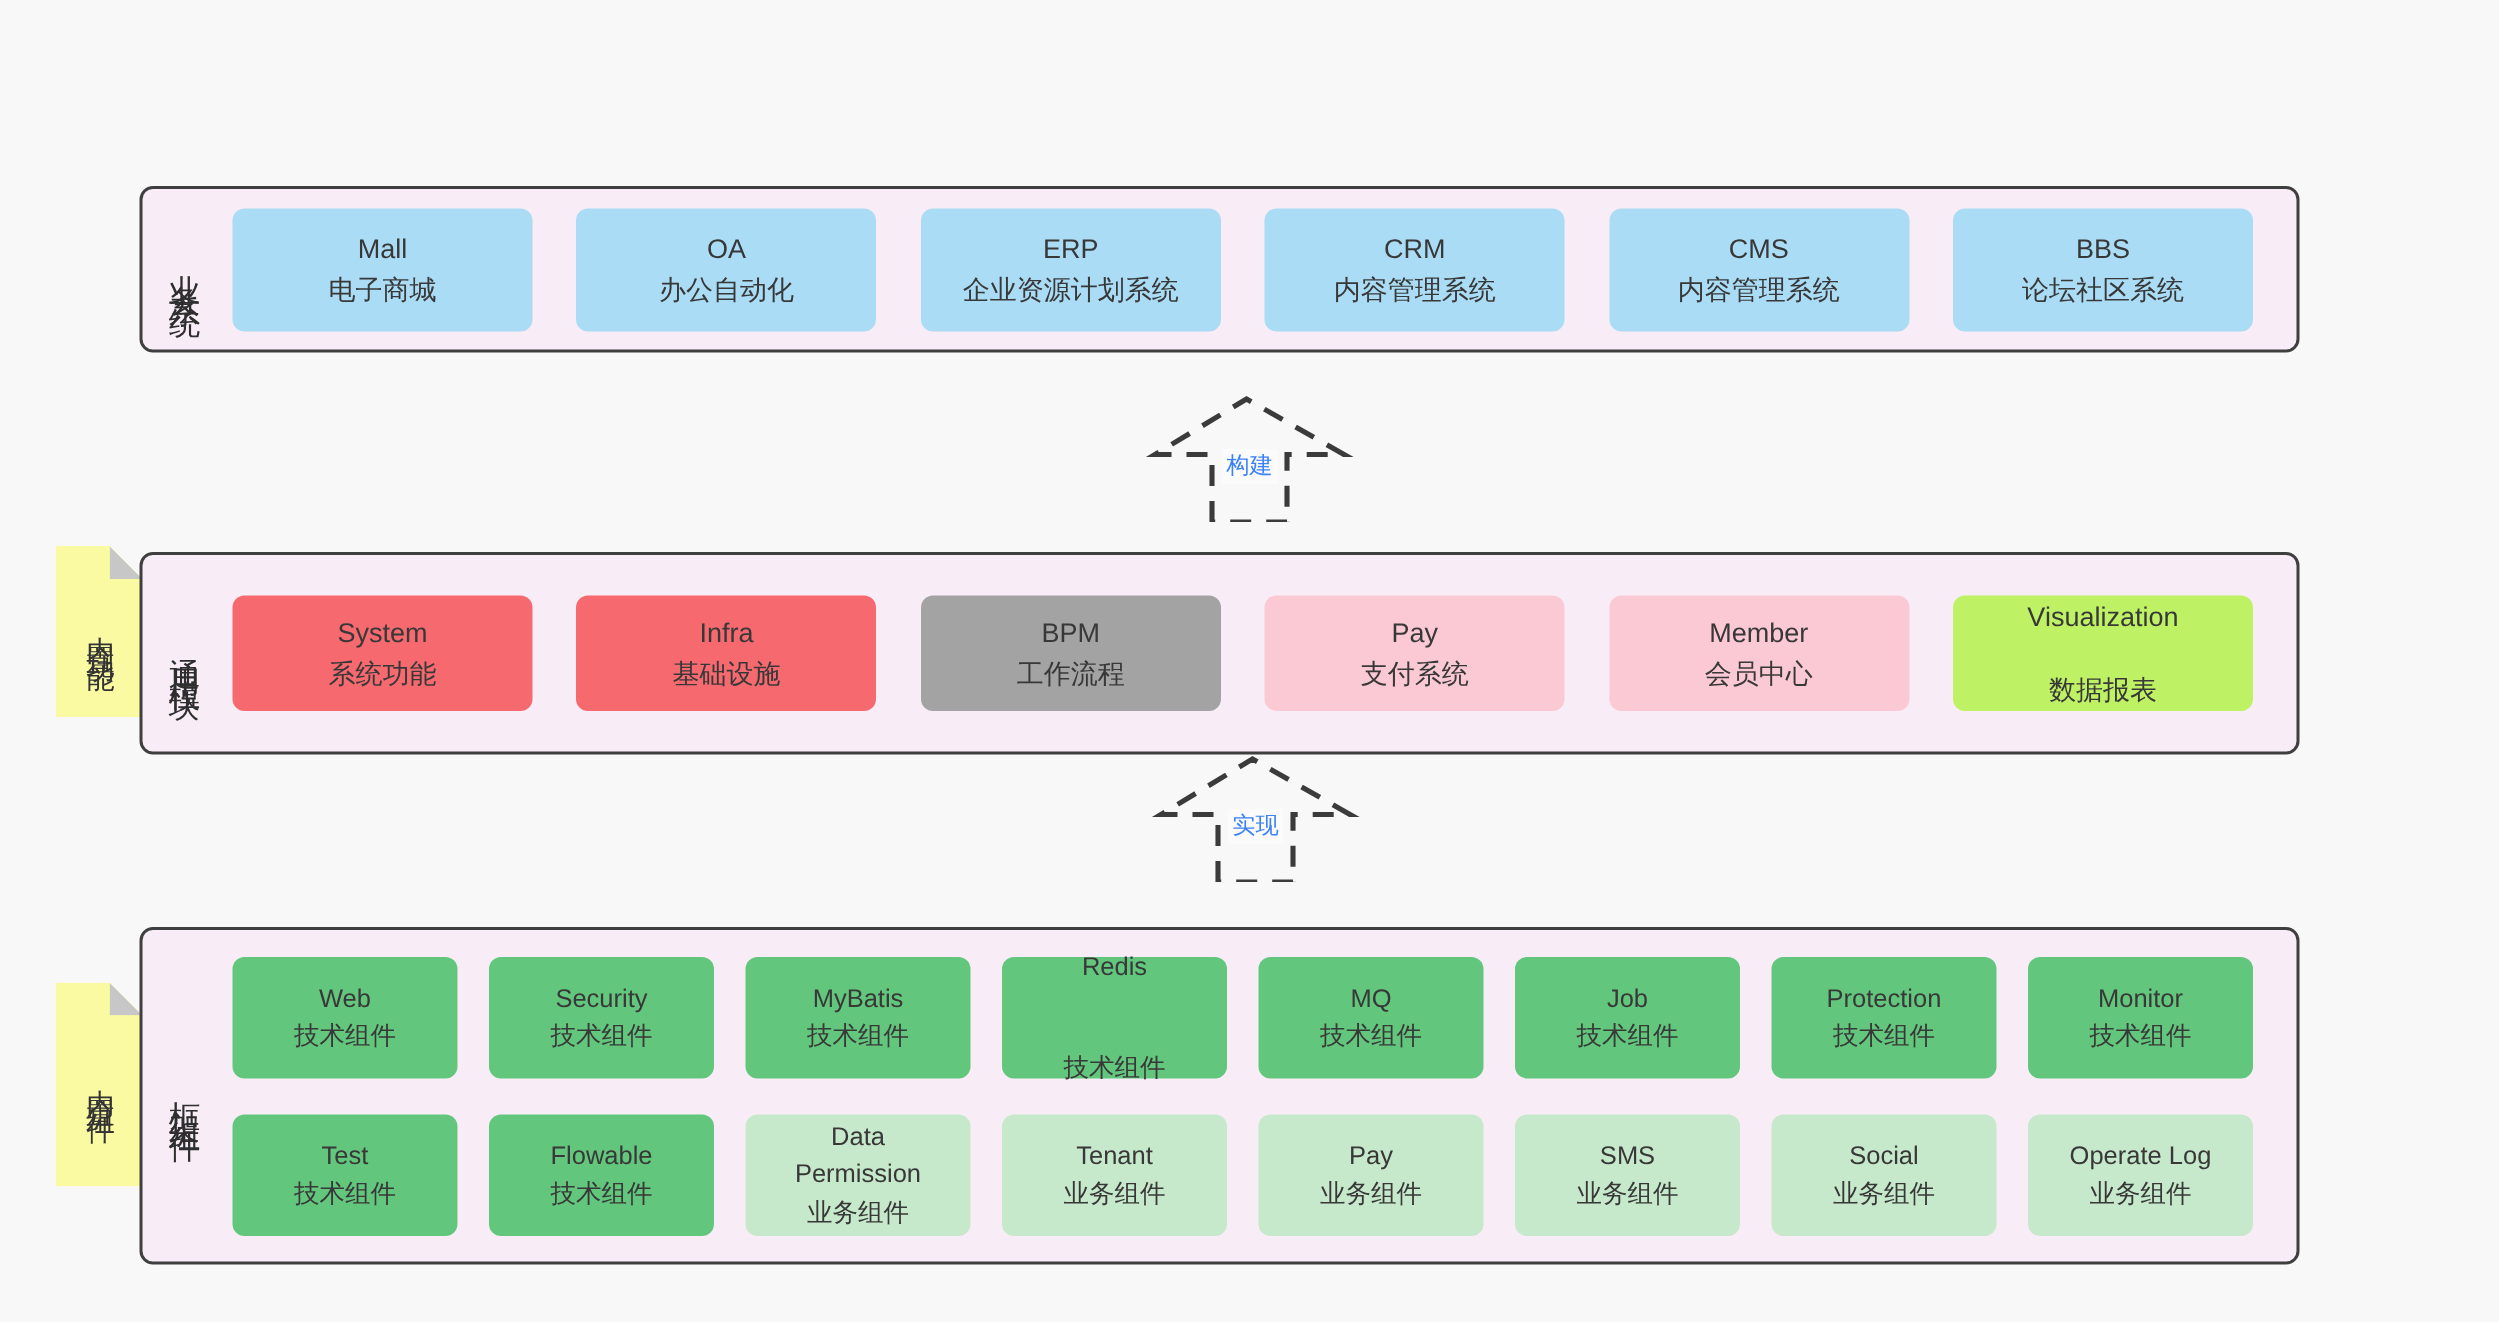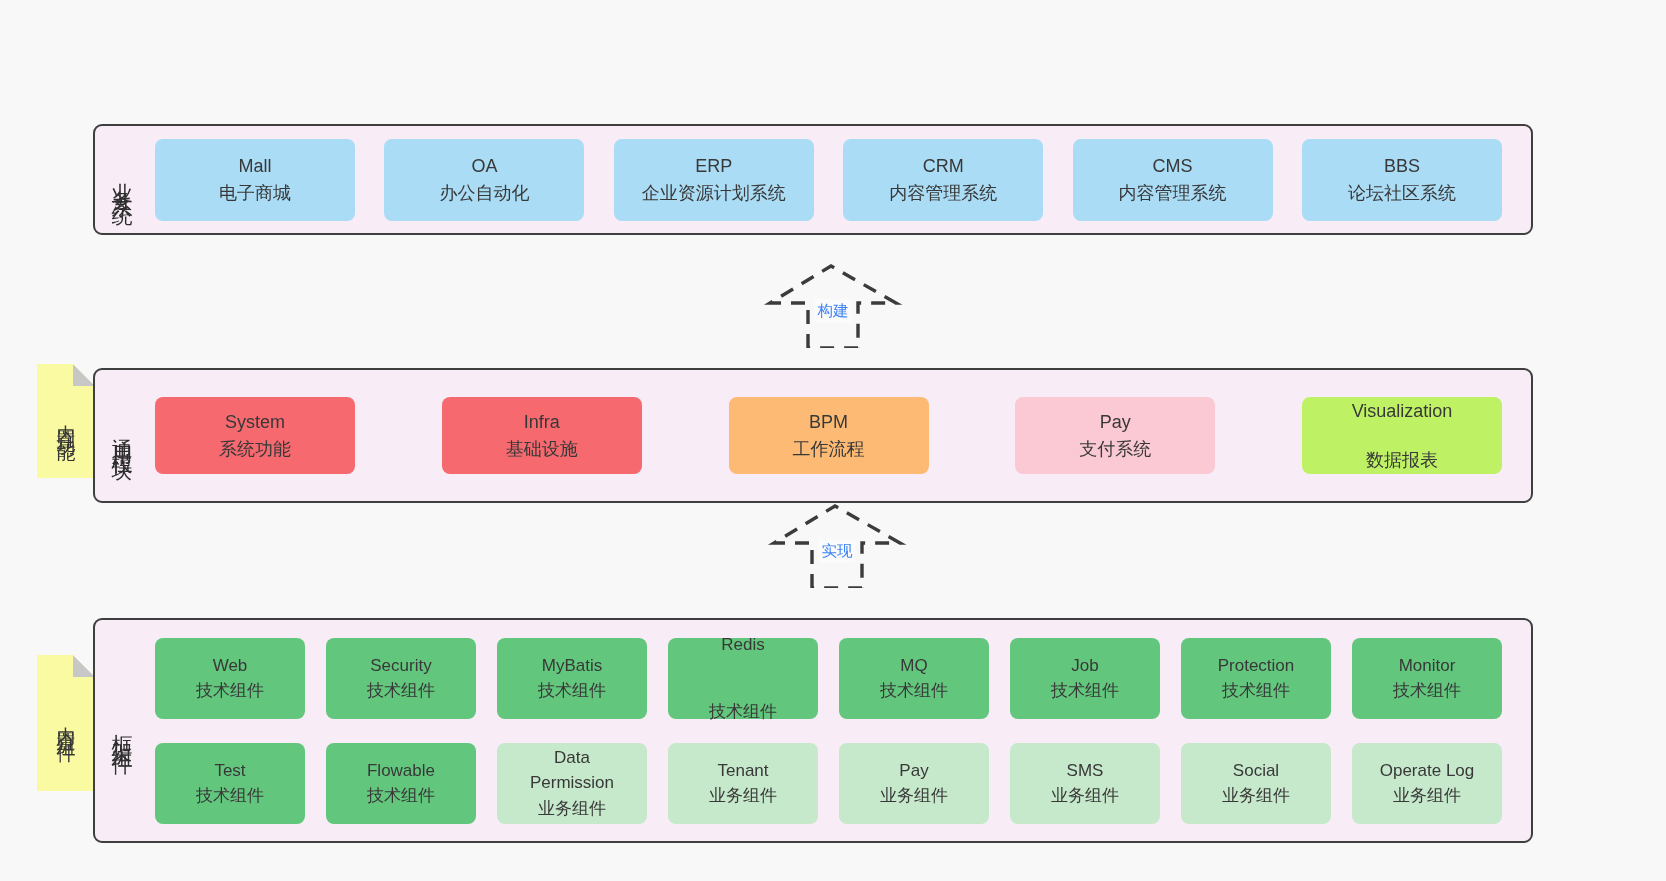--- a/index.html
+++ b/index.html
@@ -173,27 +173,31 @@
     <div class="rows">
         <div class="row">
           <div class="box" style="background: rgb(245, 105, 111);">
             <span>System</span>
             <span>系统功能</span>
           </div>
           <div class="box" style="background: rgb(245, 105, 111);">
             <span>Infra</span>
             <span>基础设施</span>
           </div>
-          <div class="box" style="background: #fdba74;">
+          <div class="box" style="background: #a3a3a3;">
             <span>BPM</span>
             <span>工作流程</span>
           </div>
           <div class="box" style="background: rgb(251, 201, 212);">
             <span>Pay</span>
             <span>支付系统</span>
+          </div>
+          <div class="box" style="background: rgb(251, 201, 212);">
+            <span>Member</span>
+            <span>会员中心</span>
           </div>
           <div class="box" style="background: #bef264; gap: 22px;">
             <span>Visualization</span>
             <span>数据报表</span>
           </div>
         </div>
       </div>
   </div>
 
   <div class="arrow" id="arrow-1">

